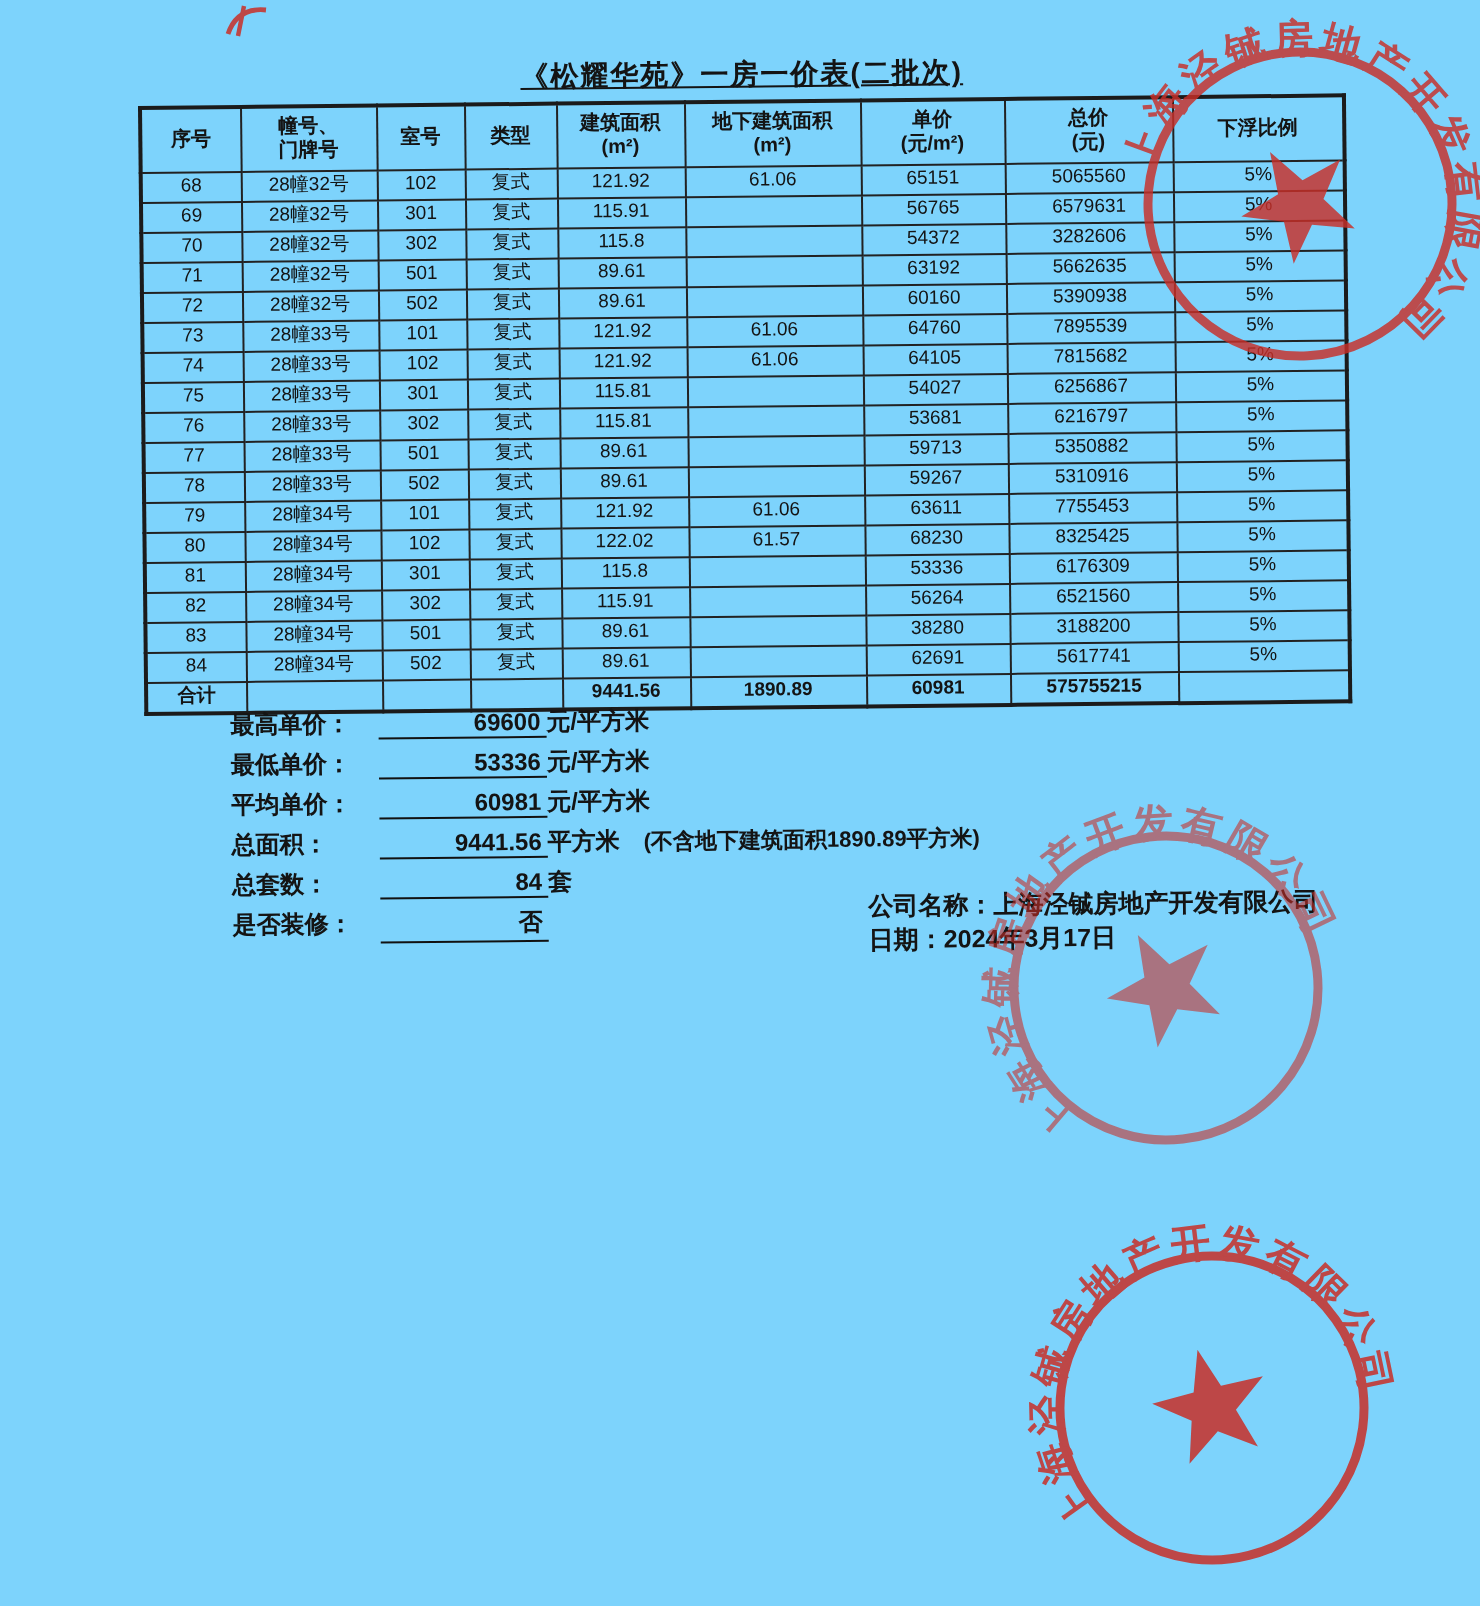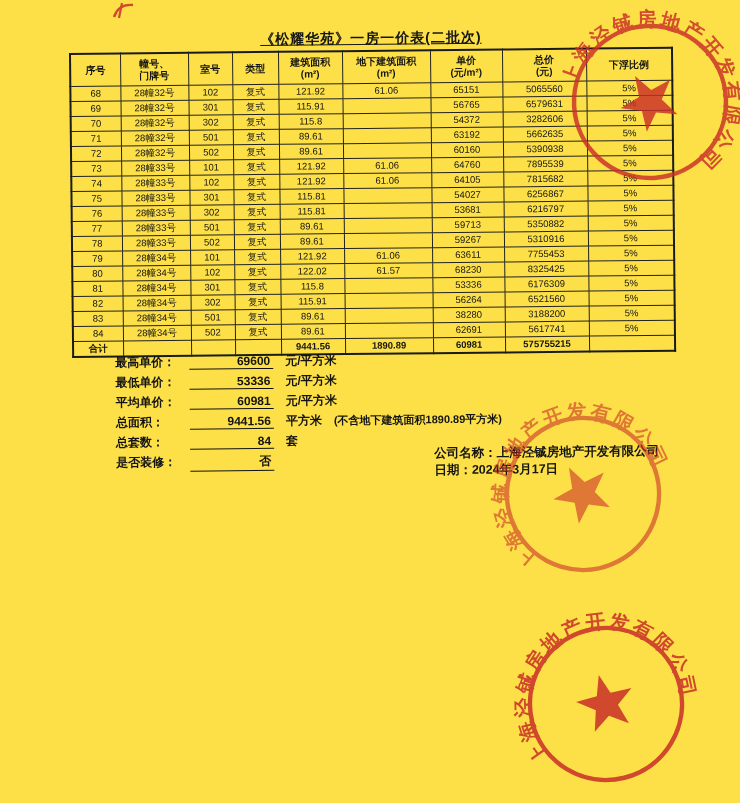--- a/index.html
+++ b/index.html
@@ -1,38 +1,38 @@
 <!DOCTYPE html>
 <html><head>
 <meta charset="utf-8">
 <style>
   html,body{margin:0;padding:0;background:#e9e9e9;}
   .page{
-    position:relative;width:740px;height:803px;background:#fde047;overflow:hidden;
+    position:relative;width:740px;height:803px;background:#7dd3fc;overflow:hidden;
     font-family:"Liberation Sans","DejaVu Sans",sans-serif;color:#141414;margin:0 auto;
   }
   .tilt{position:absolute;inset:0;transform:rotate(-0.6deg);transform-origin:69px 54px;}
 
   
   .doc-title-wrap{position:absolute;left:69px;top:32px;width:604px;text-align:center;}
   .doc-title{font-size:14px;font-weight:bold;letter-spacing:1px;text-decoration:underline;}
 
   
   table.price{position:absolute;left:69px;top:53px;width:604px;border-collapse:collapse;table-layout:fixed;border:2px solid #1b1b1b;}
   table.price th,table.price td{border:1px solid #222;text-align:center;padding:0;overflow:hidden;}
   tr.head-row th{height:31px;font-size:10px;font-weight:bold;white-space:pre-line;line-height:12px;}
   tbody td{height:14px;line-height:14px;font-size:9.5px;white-space:nowrap;}
   tr.total-row td{font-weight:bold;}
 
   
   .summary{position:absolute;left:112px;top:355px;font-size:12px;font-weight:bold;}
   .sum-line{margin-bottom:3px;white-space:nowrap;}
   .sum-label{display:inline-block;min-width:74px;}
   .sum-value{display:inline-block;min-width:78px;text-align:right;border-bottom:1.5px solid #111;padding:0 3px;}
-  .sum-unit{margin-left:12px;}
+  .sum-unit{margin-left:0;}
   .sum-note{margin-left:12px;font-size:11px;}
 
   
   .company{position:absolute;left:430px;top:449px;font-size:12.5px;font-weight:bold;line-height:17px;white-space:nowrap;}
 
   
   .stamp{position:absolute;color:#c92f28;pointer-events:none;}
   .stamp circle{fill:none;stroke:currentColor;stroke-width:4.5px;}
   .stamp text{font-size:20px;font-weight:bold;fill:currentColor;letter-spacing:2.5px;font-family:"Liberation Sans","DejaVu Sans",sans-serif;}
   .stamp polygon{fill:currentColor;}

